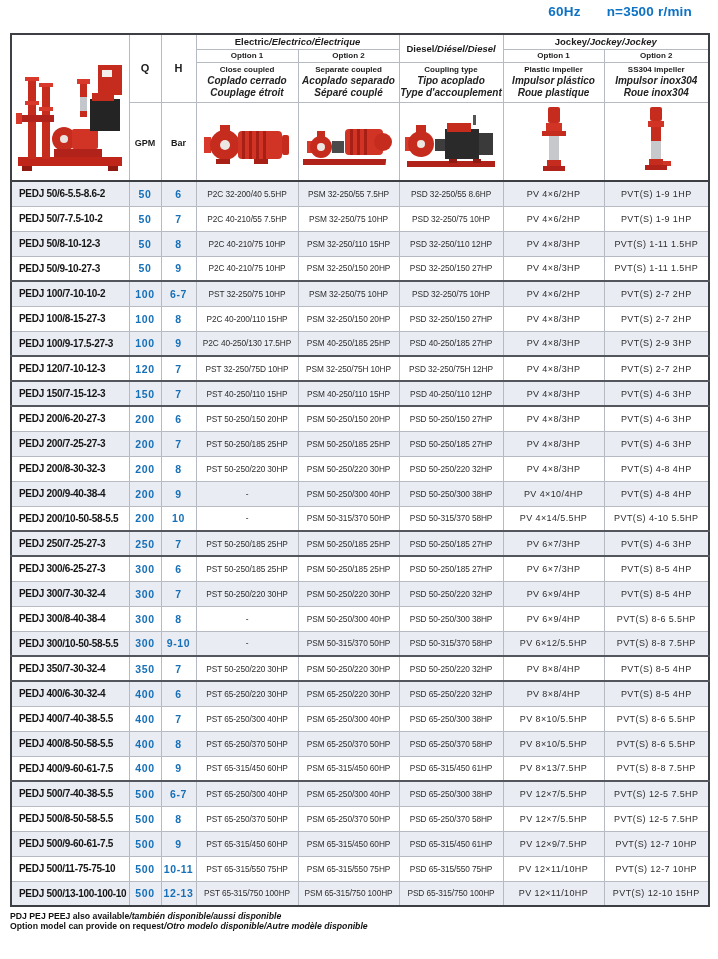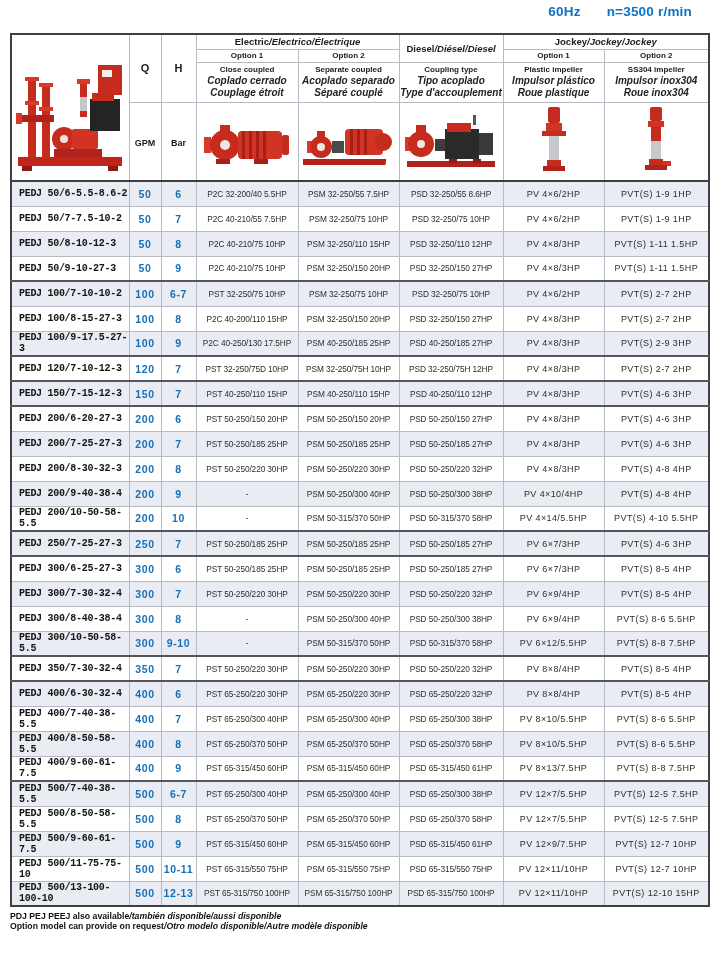--- a/index.html
+++ b/index.html
@@ -39,21 +39,21 @@
   .i18n { font-style: italic; }
   .desc-i { font-style: italic; font-size: 10px; font-weight: bold; color:#222; }
   .qh-letter { font-size: 11px; }
   .qh-unit   { font-size: 9px; }
   tbody td { height: 25px; }
   tbody tr.shade td { background: #e9ecf3; }
   tbody tr.plain td { background: #ffffff; }
   tbody tr.group-start td { border-top: 2px solid #53565c; }
   td.col-model {
     font-weight: bold; font-size: 10px; letter-spacing: -0.3px;
-    text-align: left; padding-left: 7px; color:#141414;font-family:Liberation Mono, monospace;
+    text-align: left; padding-left: 7px; color:#141414;
   }
   td.col-q, td.col-h {
     font-weight: bold; font-size: 10.5px; color: #1670b8; letter-spacing: 0.6px;
   }
   td.col-e1, td.col-e2, td.col-d { font-size: 8.3px; color:#2d2d2d; letter-spacing: -0.1px; }
   td.col-j1, td.col-j2 { font-size: 9px; color:#2d2d2d; letter-spacing: 0.4px; }
   .footer {
     position: absolute; top: 911px; left: 10px; width: 698px;
     display: flex; justify-content: space-between;
     font-size: 8.7px; font-weight: bold; color:#111;flex-direction:column;

